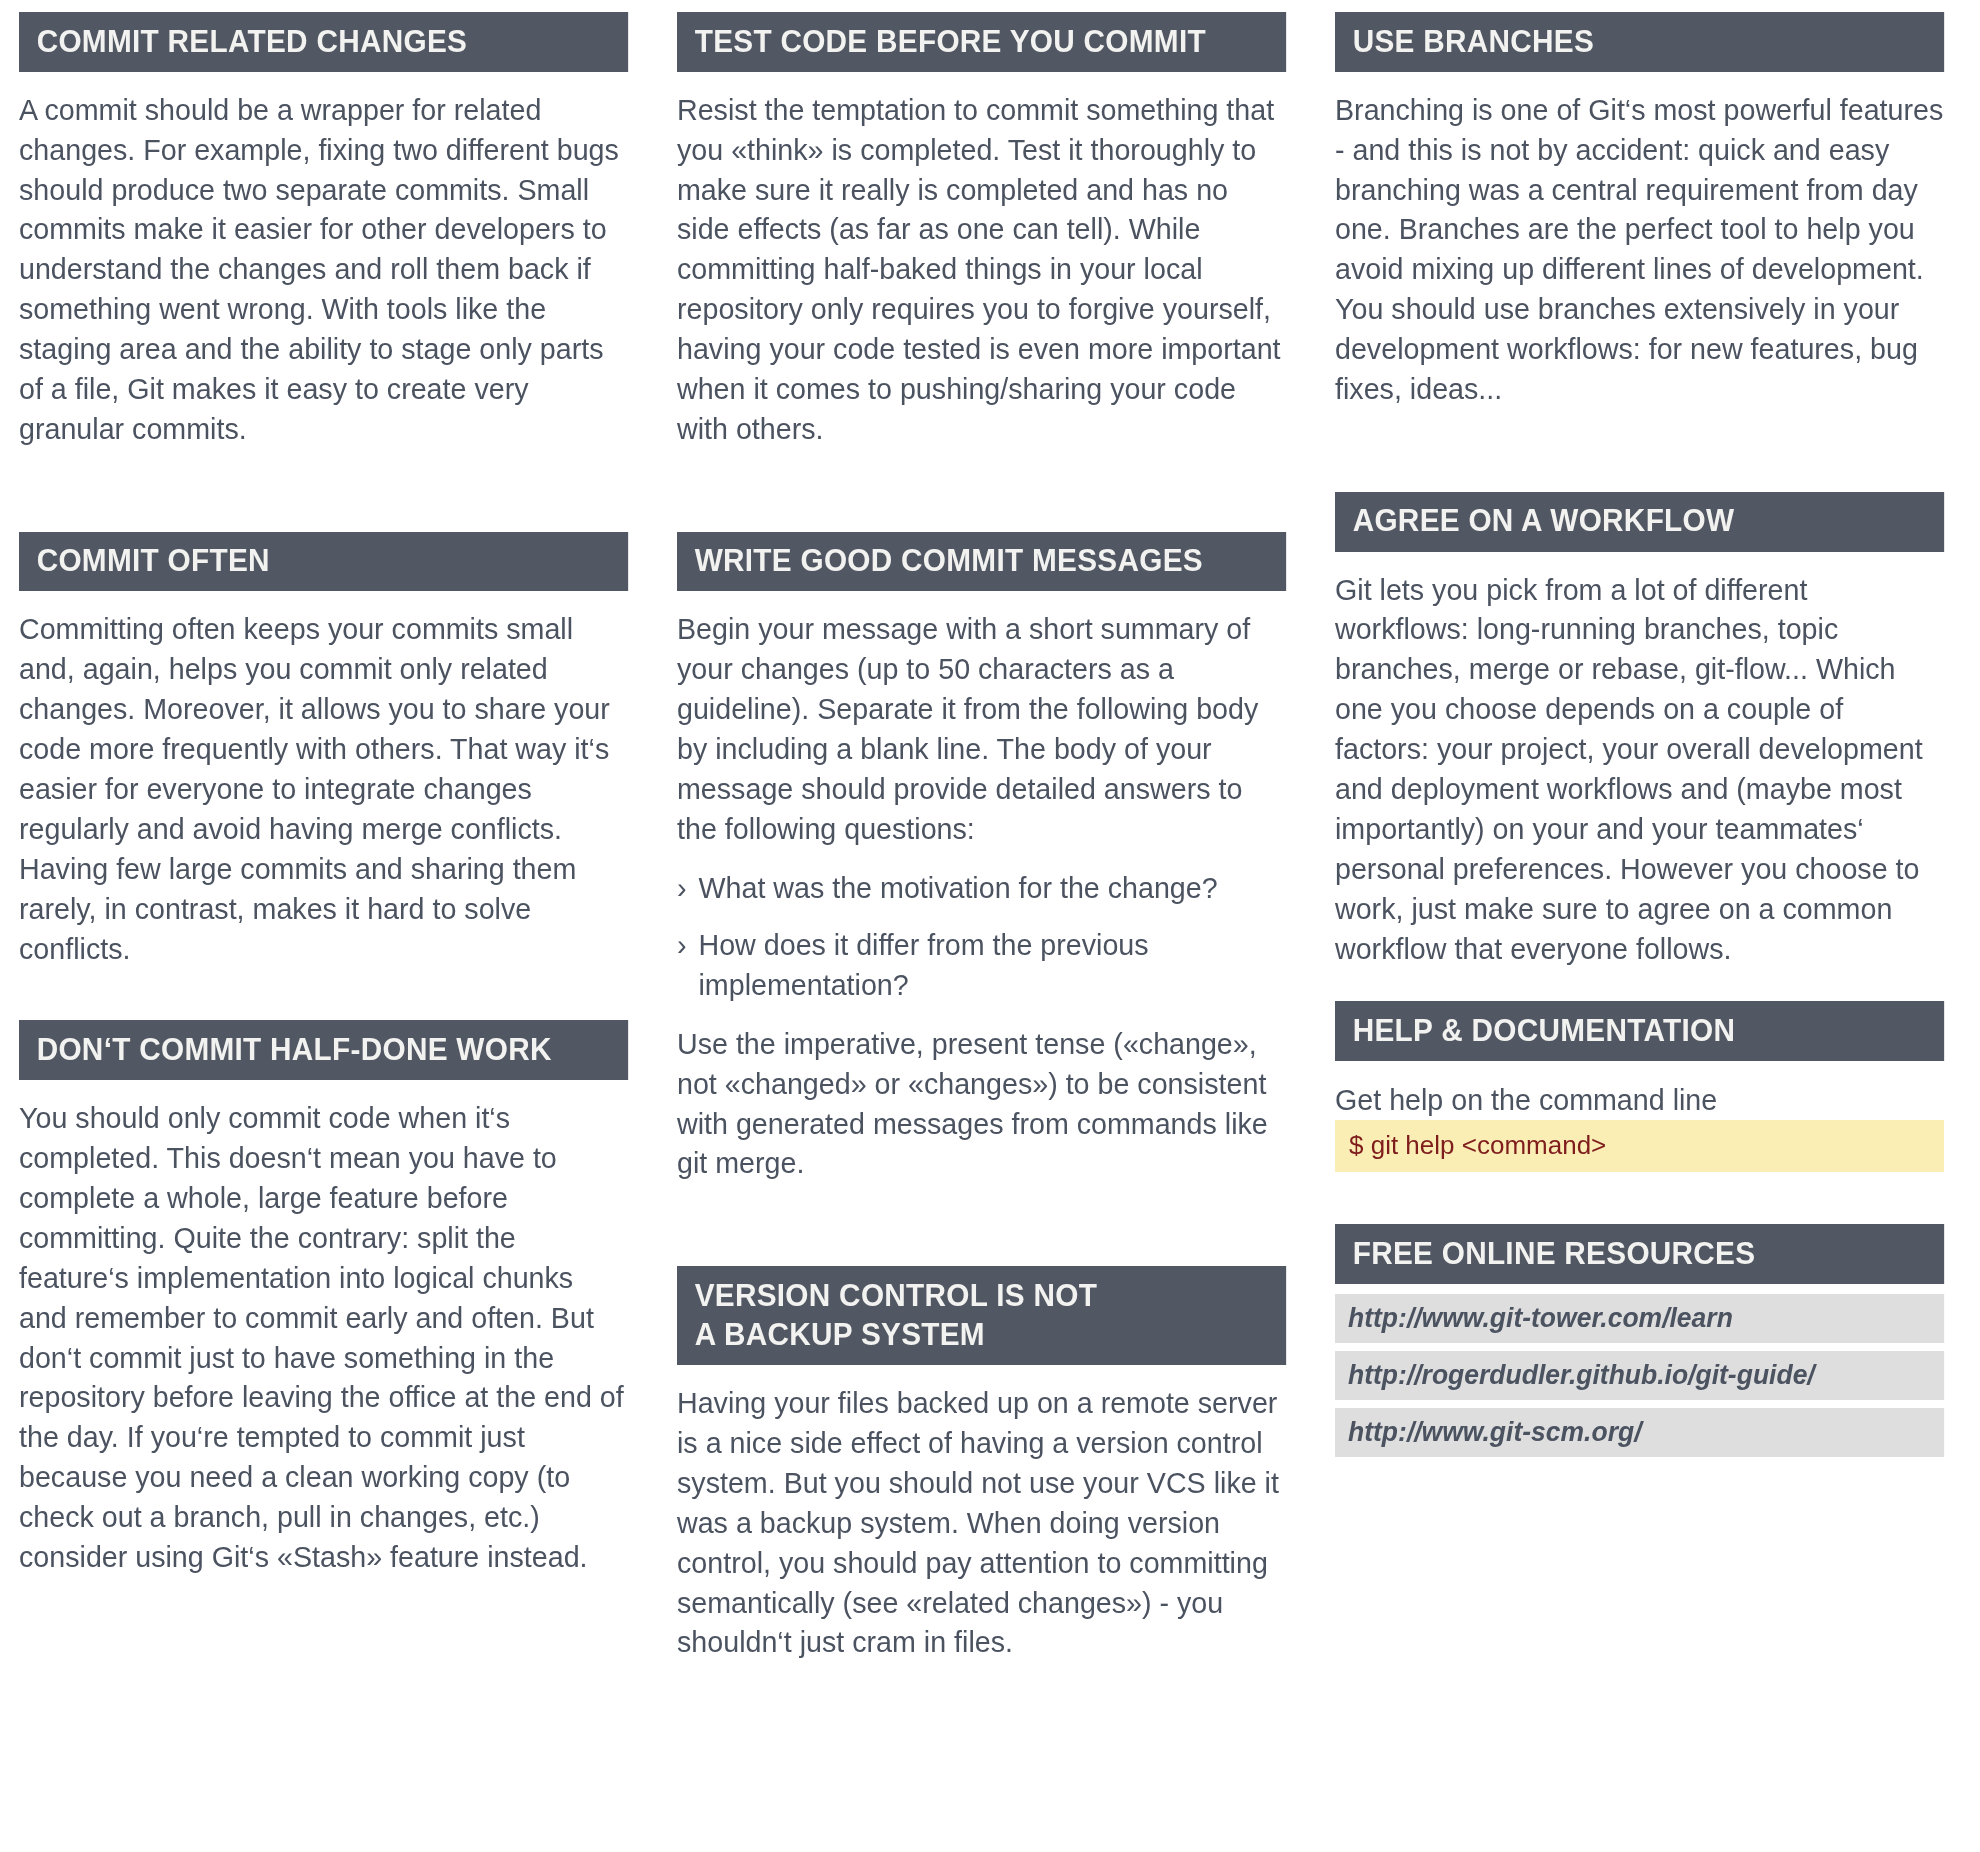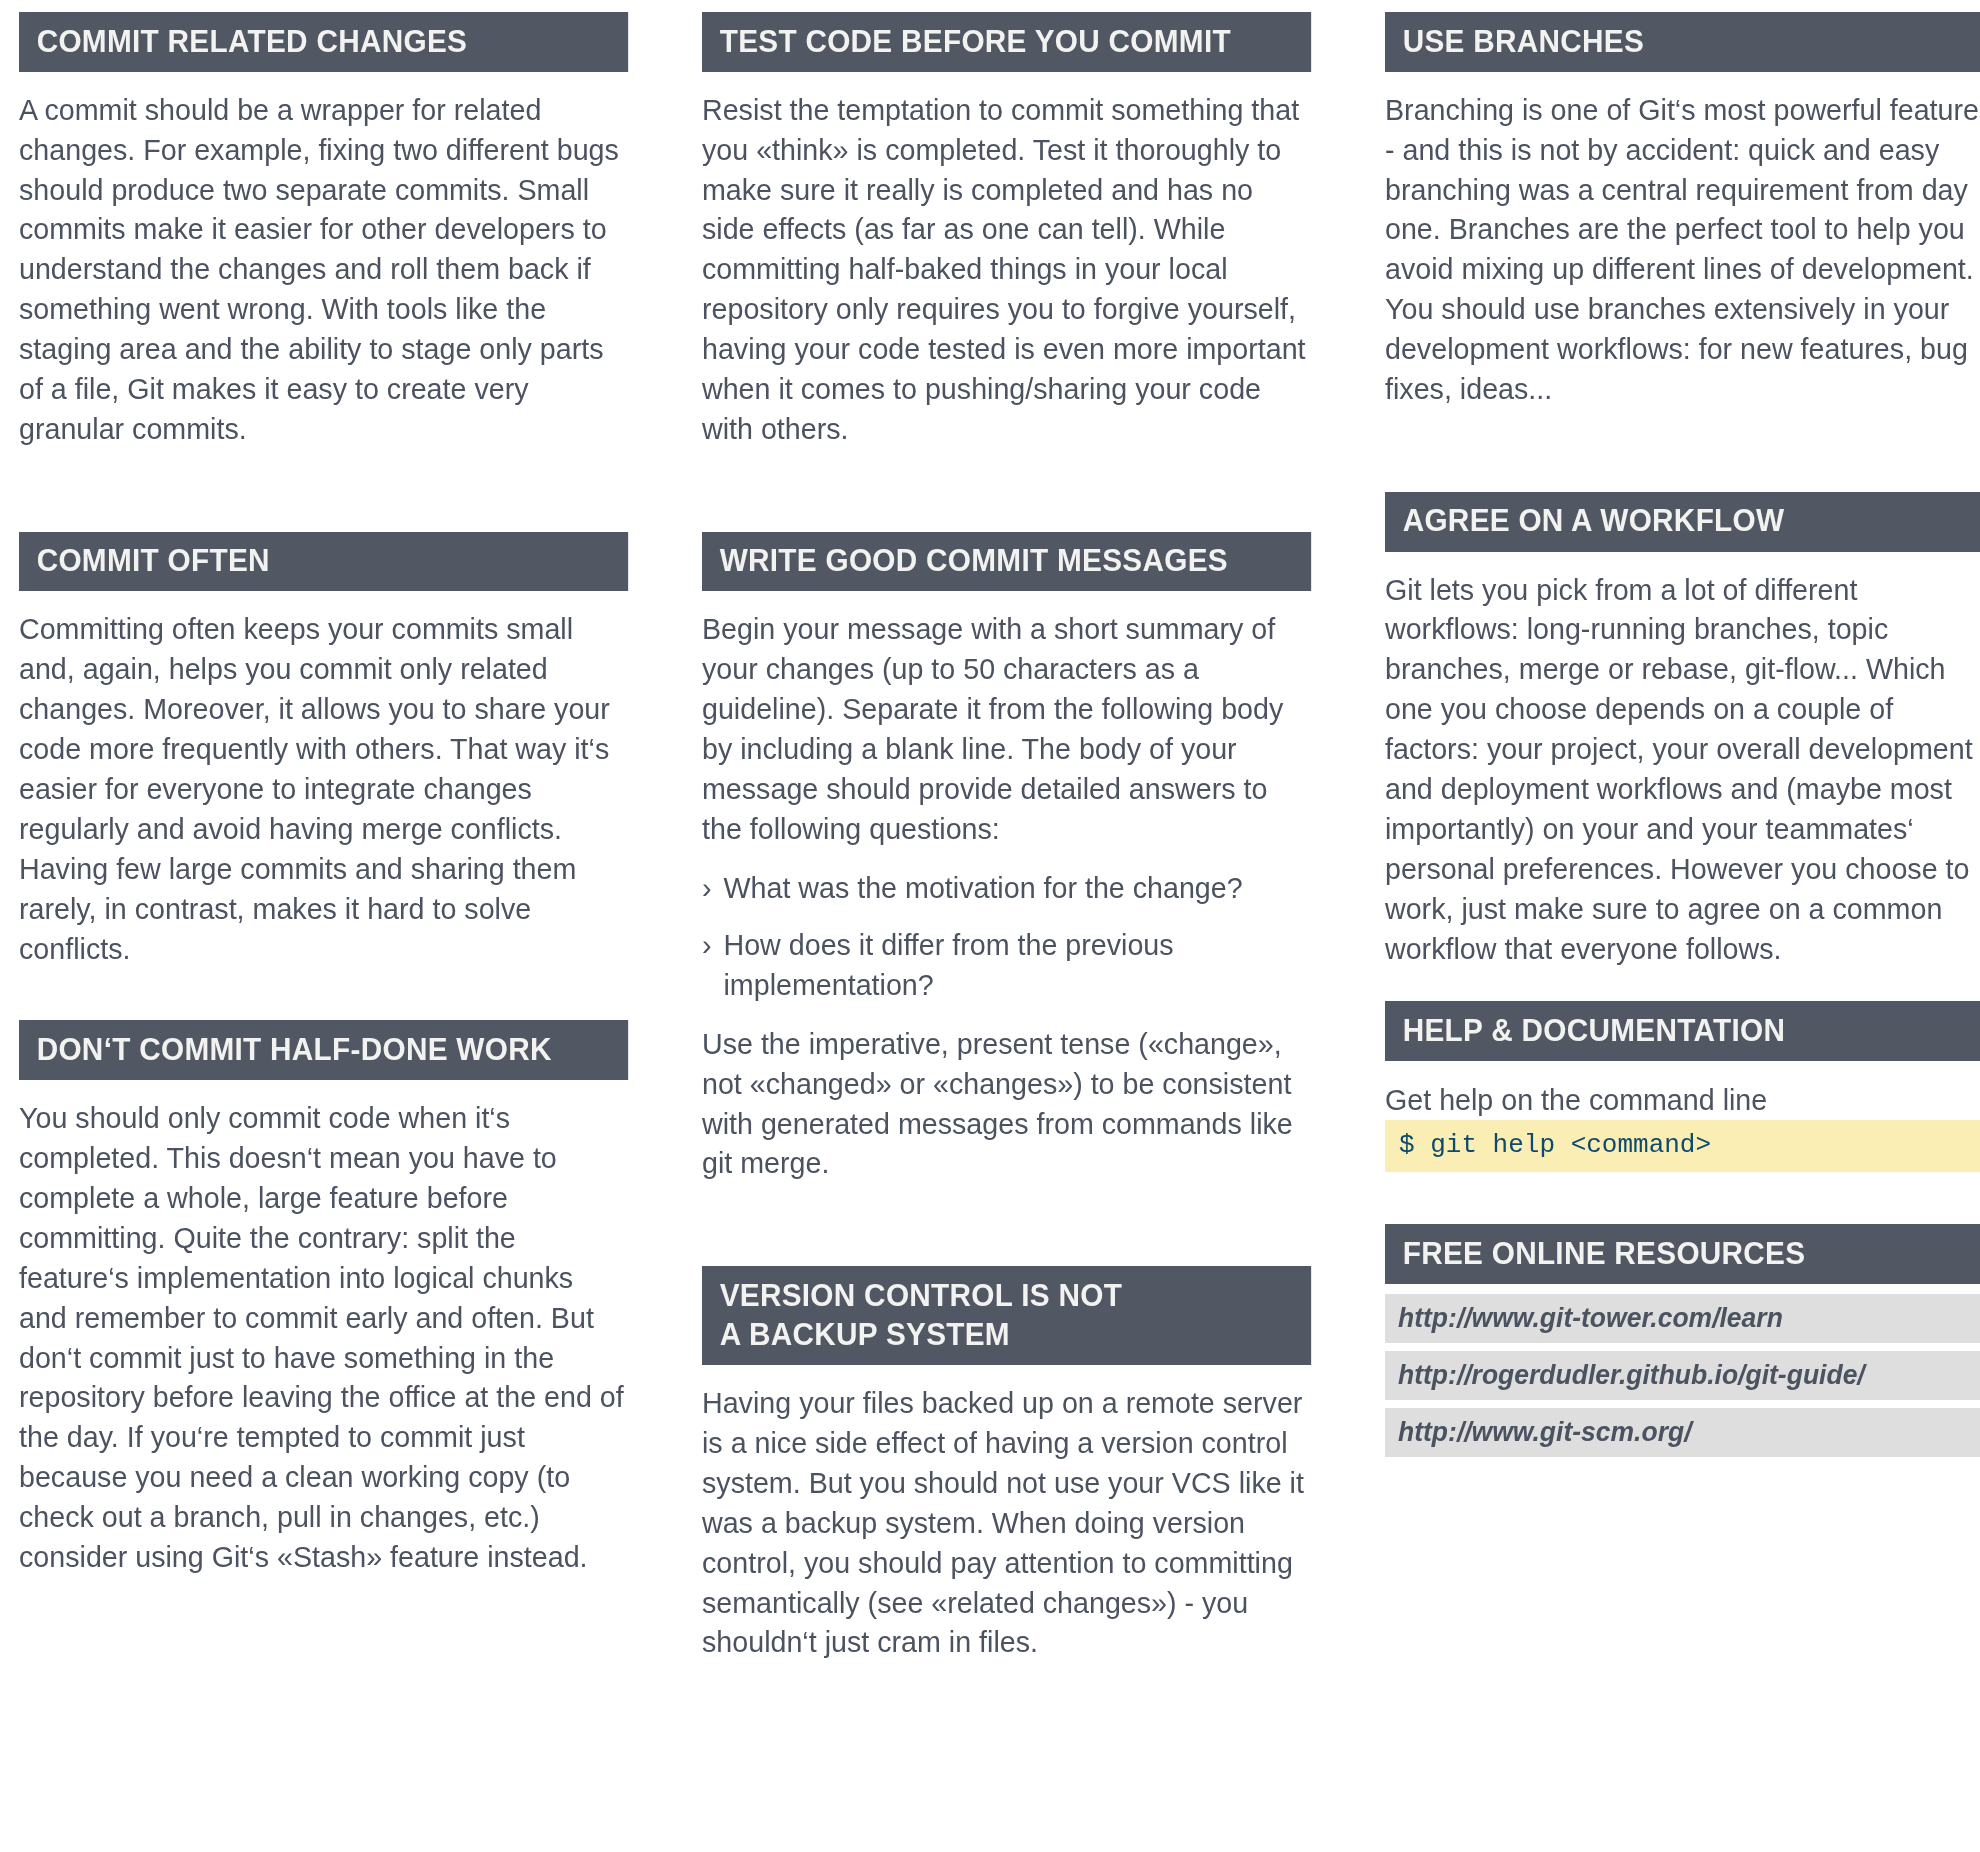--- a/index.html
+++ b/index.html
@@ -22,21 +22,21 @@
     box-sizing: border-box;
   }
 
   .columns {
     display: flex;
     flex-direction: row;
     width: 1980px;
     height: 1852px;
     box-sizing: border-box;
     padding: 12px 17.3px 0 19px;
-    gap: 74px;
+    gap: 49px;
   }
 
   .column {
     width: 609px;
     flex: 0 0 609px;
     display: flex;
     flex-direction: column;
   }
 
   
@@ -101,24 +101,24 @@
   }
 
   
   .gap-lg { height: 83px; }
   .gap-md { height: 52px; }
   .gap-sm { height: 33px; }
 
   
   .code-line {
     background: #faeeb5;
-    font-family: Liberation Mono, monospace;
+    font-family: Liberation Sans, sans-serif;
     font-size: 26px;
     line-height: 1.0;
-    color: #0c4a6e;
+    color: #7f1d1d;
     padding: 12px 8.6px 14px 14px;
     box-sizing: border-box;
     white-space: pre;
     width: 100%;
   }
 
   
   .res-list {
     display: flex;
     flex-direction: column;

